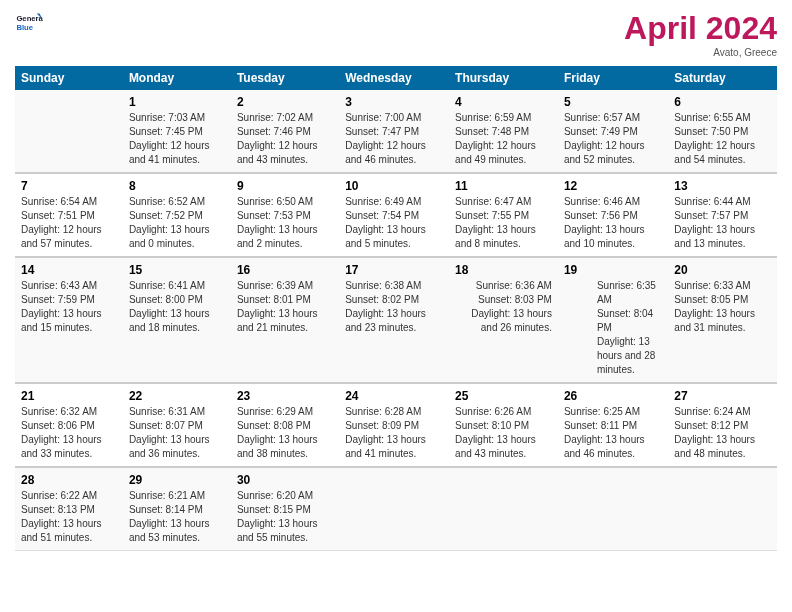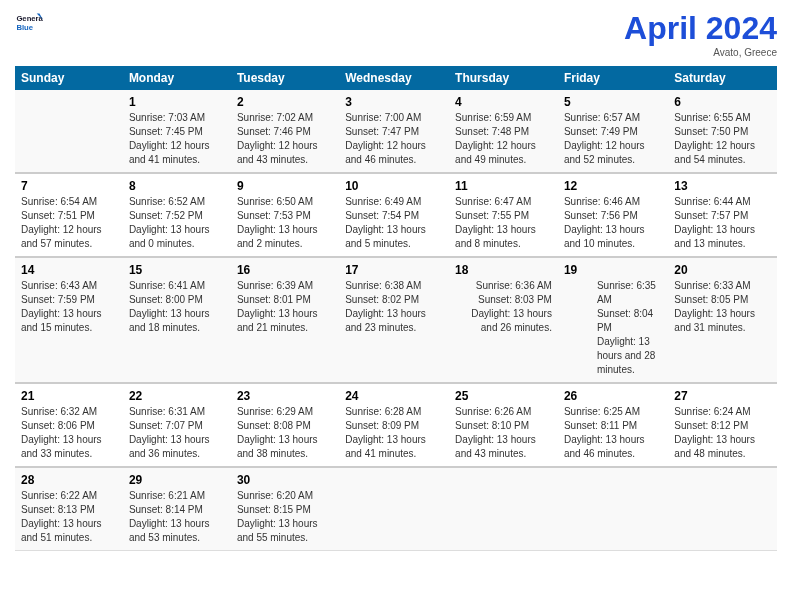--- a/index.html
+++ b/index.html
@@ -28,21 +28,21 @@
     .logo-icon {
       width: 28px;
       height: 28px;
     }
     .title-section {
       text-align: right;
     }
     .month-title {
       font-size: 32px;
       font-weight: bold;
-      color: #1d4ed8;
+      color: #be185d;
     }
     .location {
       font-size: 10px;
       color: #555;
     }
     table {
       width: 100%;
       border-collapse: collapse;
       font-size: 11px;
     }
@@ -244,21 +244,21 @@
         <tr class="row-divider">
           <td>
             <div class="day-number">21</div>
             <div class="day-info" style="white-space: pre-line;">Sunrise: 6:32 AM
 Sunset: 8:06 PM
 Daylight: 13 hours and 33 minutes.</div>
           </td>
           <td>
             <div class="day-number">22</div>
             <div class="day-info" style="white-space: pre-line;">Sunrise: 6:31 AM
-Sunset: 7:07 PM
+Sunset: 8:07 PM
 Daylight: 13 hours and 36 minutes.</div>
           </td>
           <td>
             <div class="day-number">23</div>
             <div class="day-info" style="white-space: pre-line;">Sunrise: 6:29 AM
 Sunset: 8:08 PM
 Daylight: 13 hours and 38 minutes.</div>
           </td>
           <td>
             <div class="day-number">24</div>

